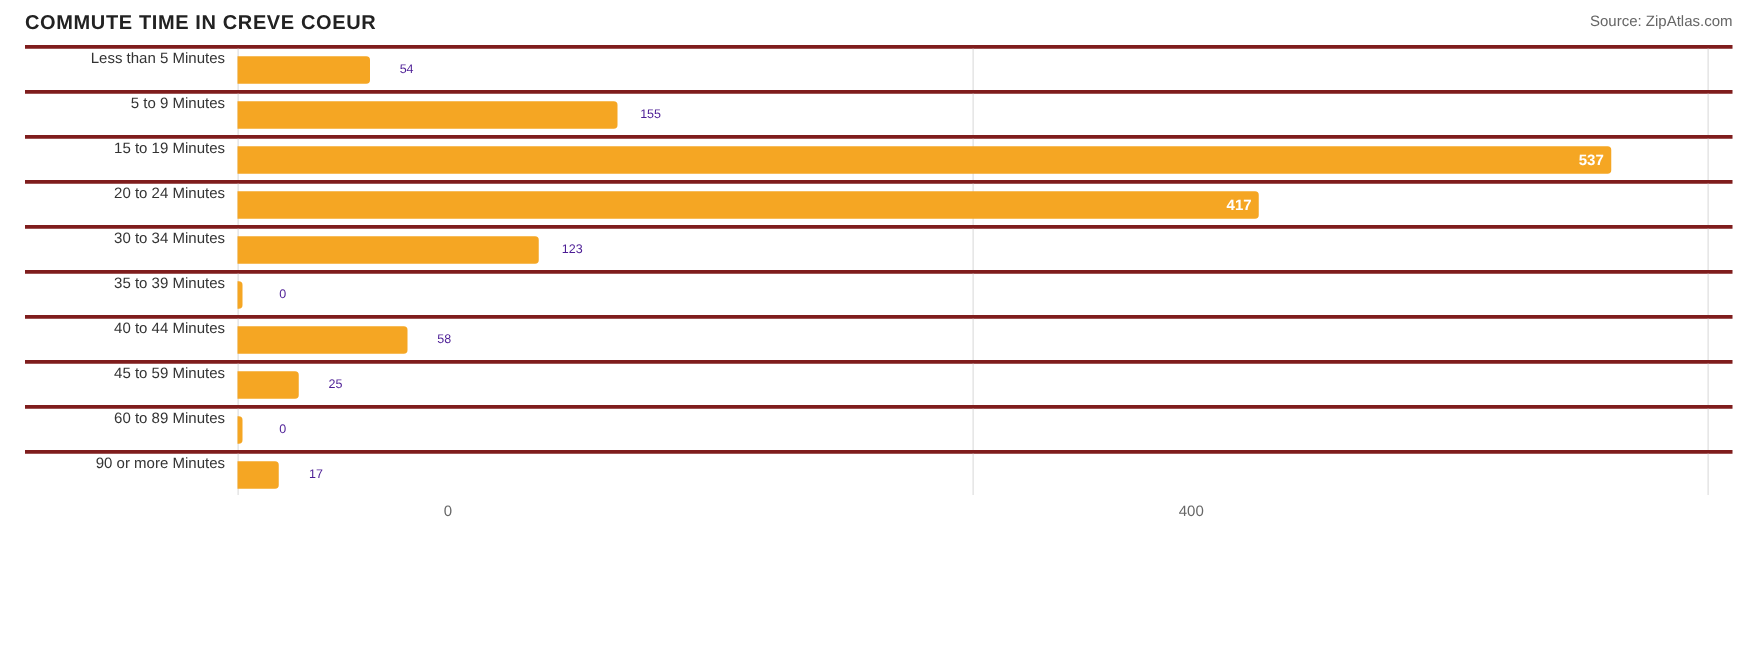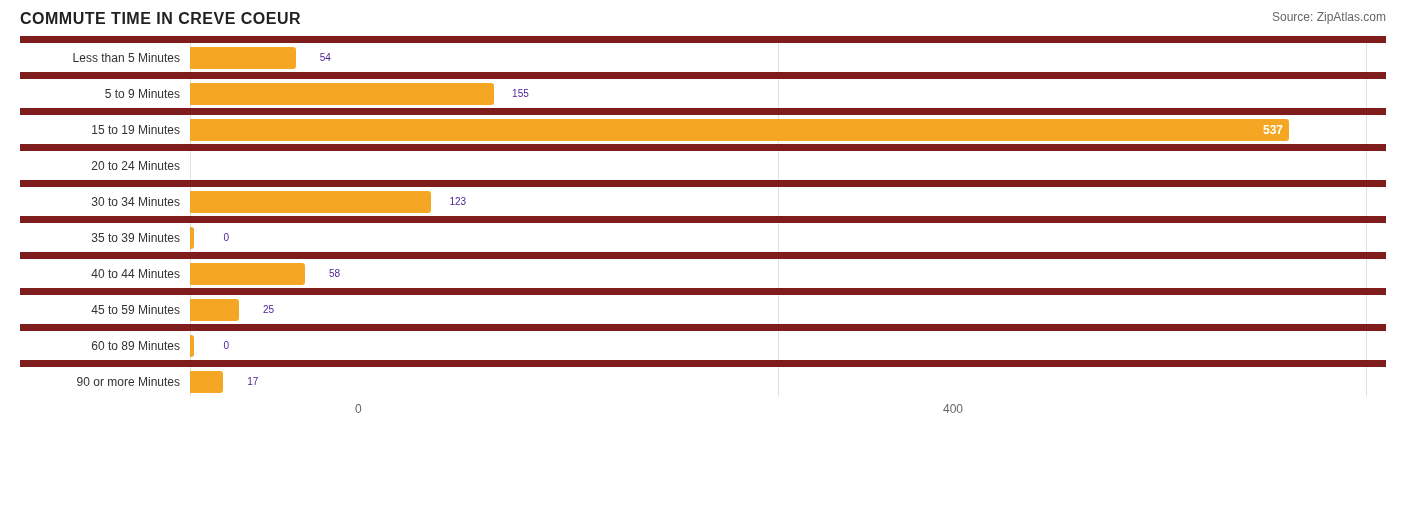--- a/index.html
+++ b/index.html
@@ -23,23 +23,22 @@
       color: #222;
       text-transform: uppercase;
       letter-spacing: 0.5px;
     }
     .chart-source {
       font-size: 12px;
       color: #666;
     }
     .bar-row {
       display: flex;
-      align-items: center;
       height: 36px;
-      border-top: 7px solid #7f1d1d;
+      border-top: 3px solid #7f1d1d;
       position: relative;
     }
     .bar-row:last-child {
       border-bottom: 1px solid #e8e8e8;
     }
     .bar-label {
       width: 170px;
       min-width: 170px;
       font-size: 12px;
       color: #333;
@@ -140,20 +139,23 @@
           <span class="bar-value-inside">537</span>
         </div>
       </div>
     </div>
     <div class="bar-row">
       <div class="bar-label">20 to 24 Minutes</div>
       <div class="bar-container">
         <div style="position: absolute; top: 0px; bottom: 0px; width: 1px; background: rgb(224, 224, 224); left: 0px;"></div>
         <div style="position: absolute; top: 0px; bottom: 0px; width: 1px; background: rgb(224, 224, 224); left: 588px;"></div>
         <div style="position: absolute; top: 0px; bottom: 0px; width: 1px; background: rgb(224, 224, 224); left: 1176px;"></div>
+        <div class="bar" style="width: 817.32px;">
+          <span class="bar-value-inside">417</span>
+        </div>
       </div>
     </div>
     <div class="bar-row">
       <div class="bar-label">30 to 34 Minutes</div>
       <div class="bar-container">
         <div style="position: absolute; top: 0px; bottom: 0px; width: 1px; background: rgb(224, 224, 224); left: 0px;"></div>
         <div style="position: absolute; top: 0px; bottom: 0px; width: 1px; background: rgb(224, 224, 224); left: 588px;"></div>
         <div style="position: absolute; top: 0px; bottom: 0px; width: 1px; background: rgb(224, 224, 224); left: 1176px;"></div>
         <div class="bar" style="width: 241.08px;">
           <span class="bar-value">123</span>
@@ -170,21 +172,21 @@
           <span class="bar-value">0</span>
         </div>
       </div>
     </div>
     <div class="bar-row">
       <div class="bar-label">40 to 44 Minutes</div>
       <div class="bar-container">
         <div style="position: absolute; top: 0px; bottom: 0px; width: 1px; background: rgb(224, 224, 224); left: 0px;"></div>
         <div style="position: absolute; top: 0px; bottom: 0px; width: 1px; background: rgb(224, 224, 224); left: 588px;"></div>
         <div style="position: absolute; top: 0px; bottom: 0px; width: 1px; background: rgb(224, 224, 224); left: 1176px;"></div>
-        <div class="bar" style="width: 115px;">
+        <div class="bar" style="width: 136px;">
           <span class="bar-value">58</span>
         </div>
       </div>
     </div>
     <div class="bar-row">
       <div class="bar-label">45 to 59 Minutes</div>
       <div class="bar-container">
         <div style="position: absolute; top: 0px; bottom: 0px; width: 1px; background: rgb(224, 224, 224); left: 0px;"></div>
         <div style="position: absolute; top: 0px; bottom: 0px; width: 1px; background: rgb(224, 224, 224); left: 588px;"></div>
         <div style="position: absolute; top: 0px; bottom: 0px; width: 1px; background: rgb(224, 224, 224); left: 1176px;"></div>

